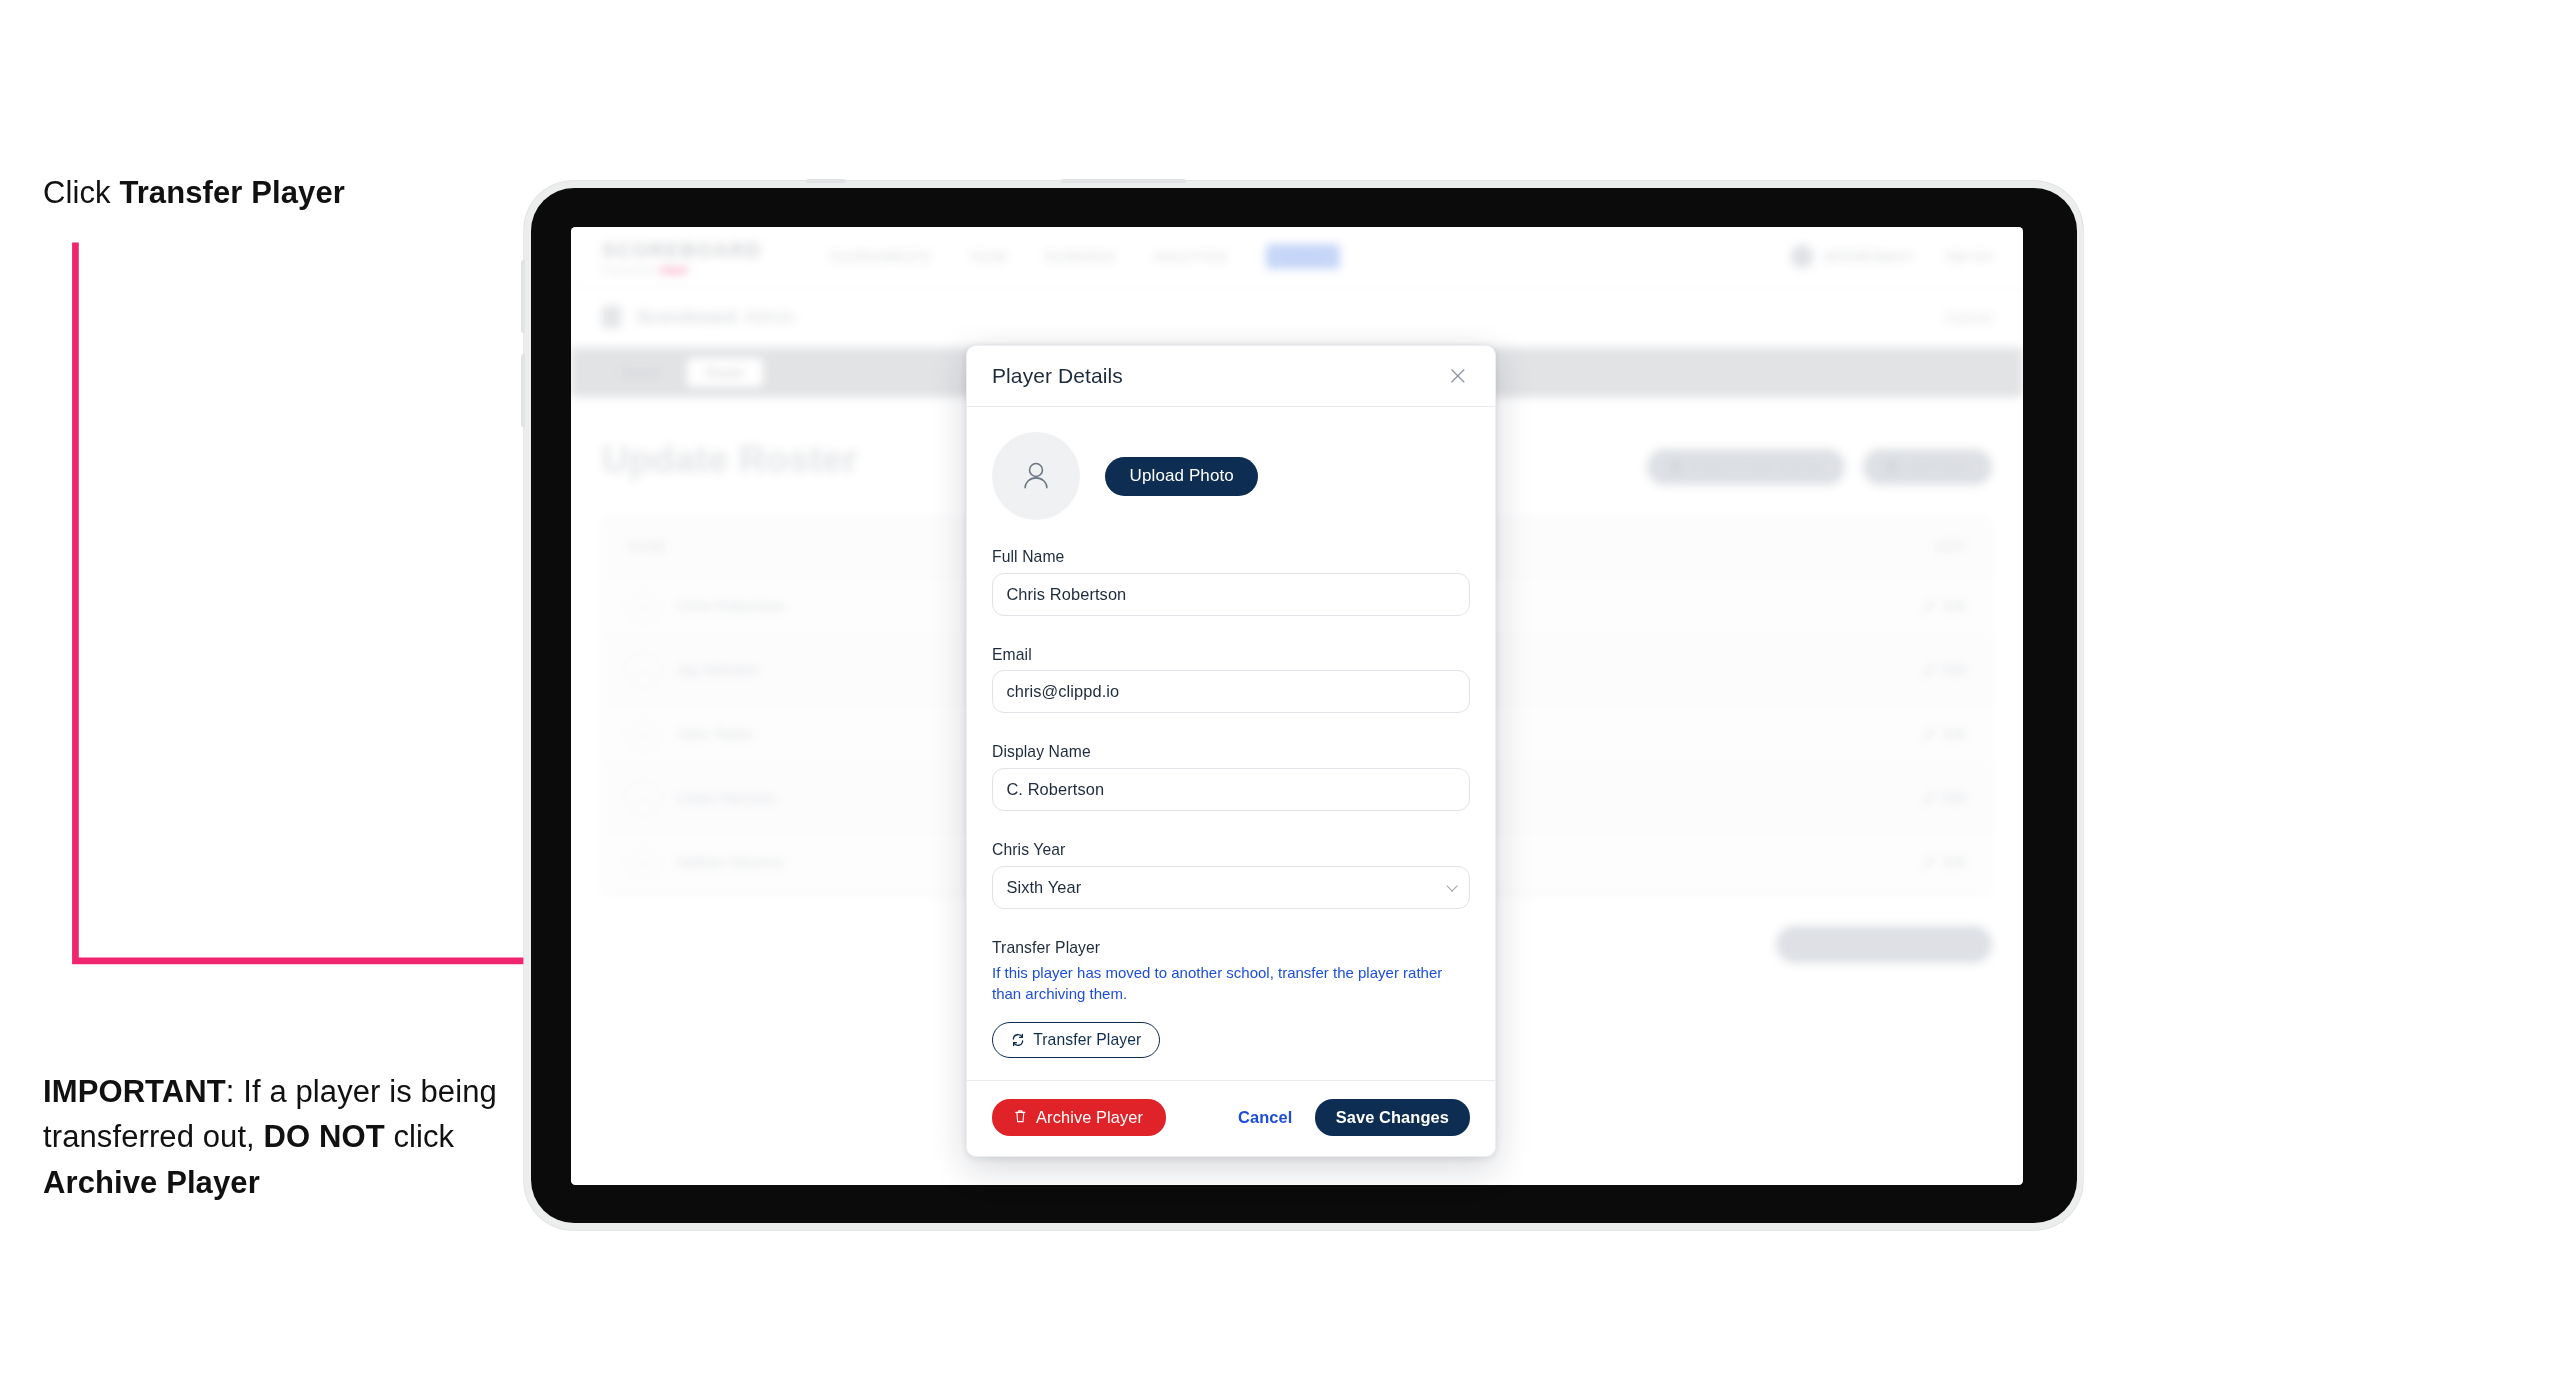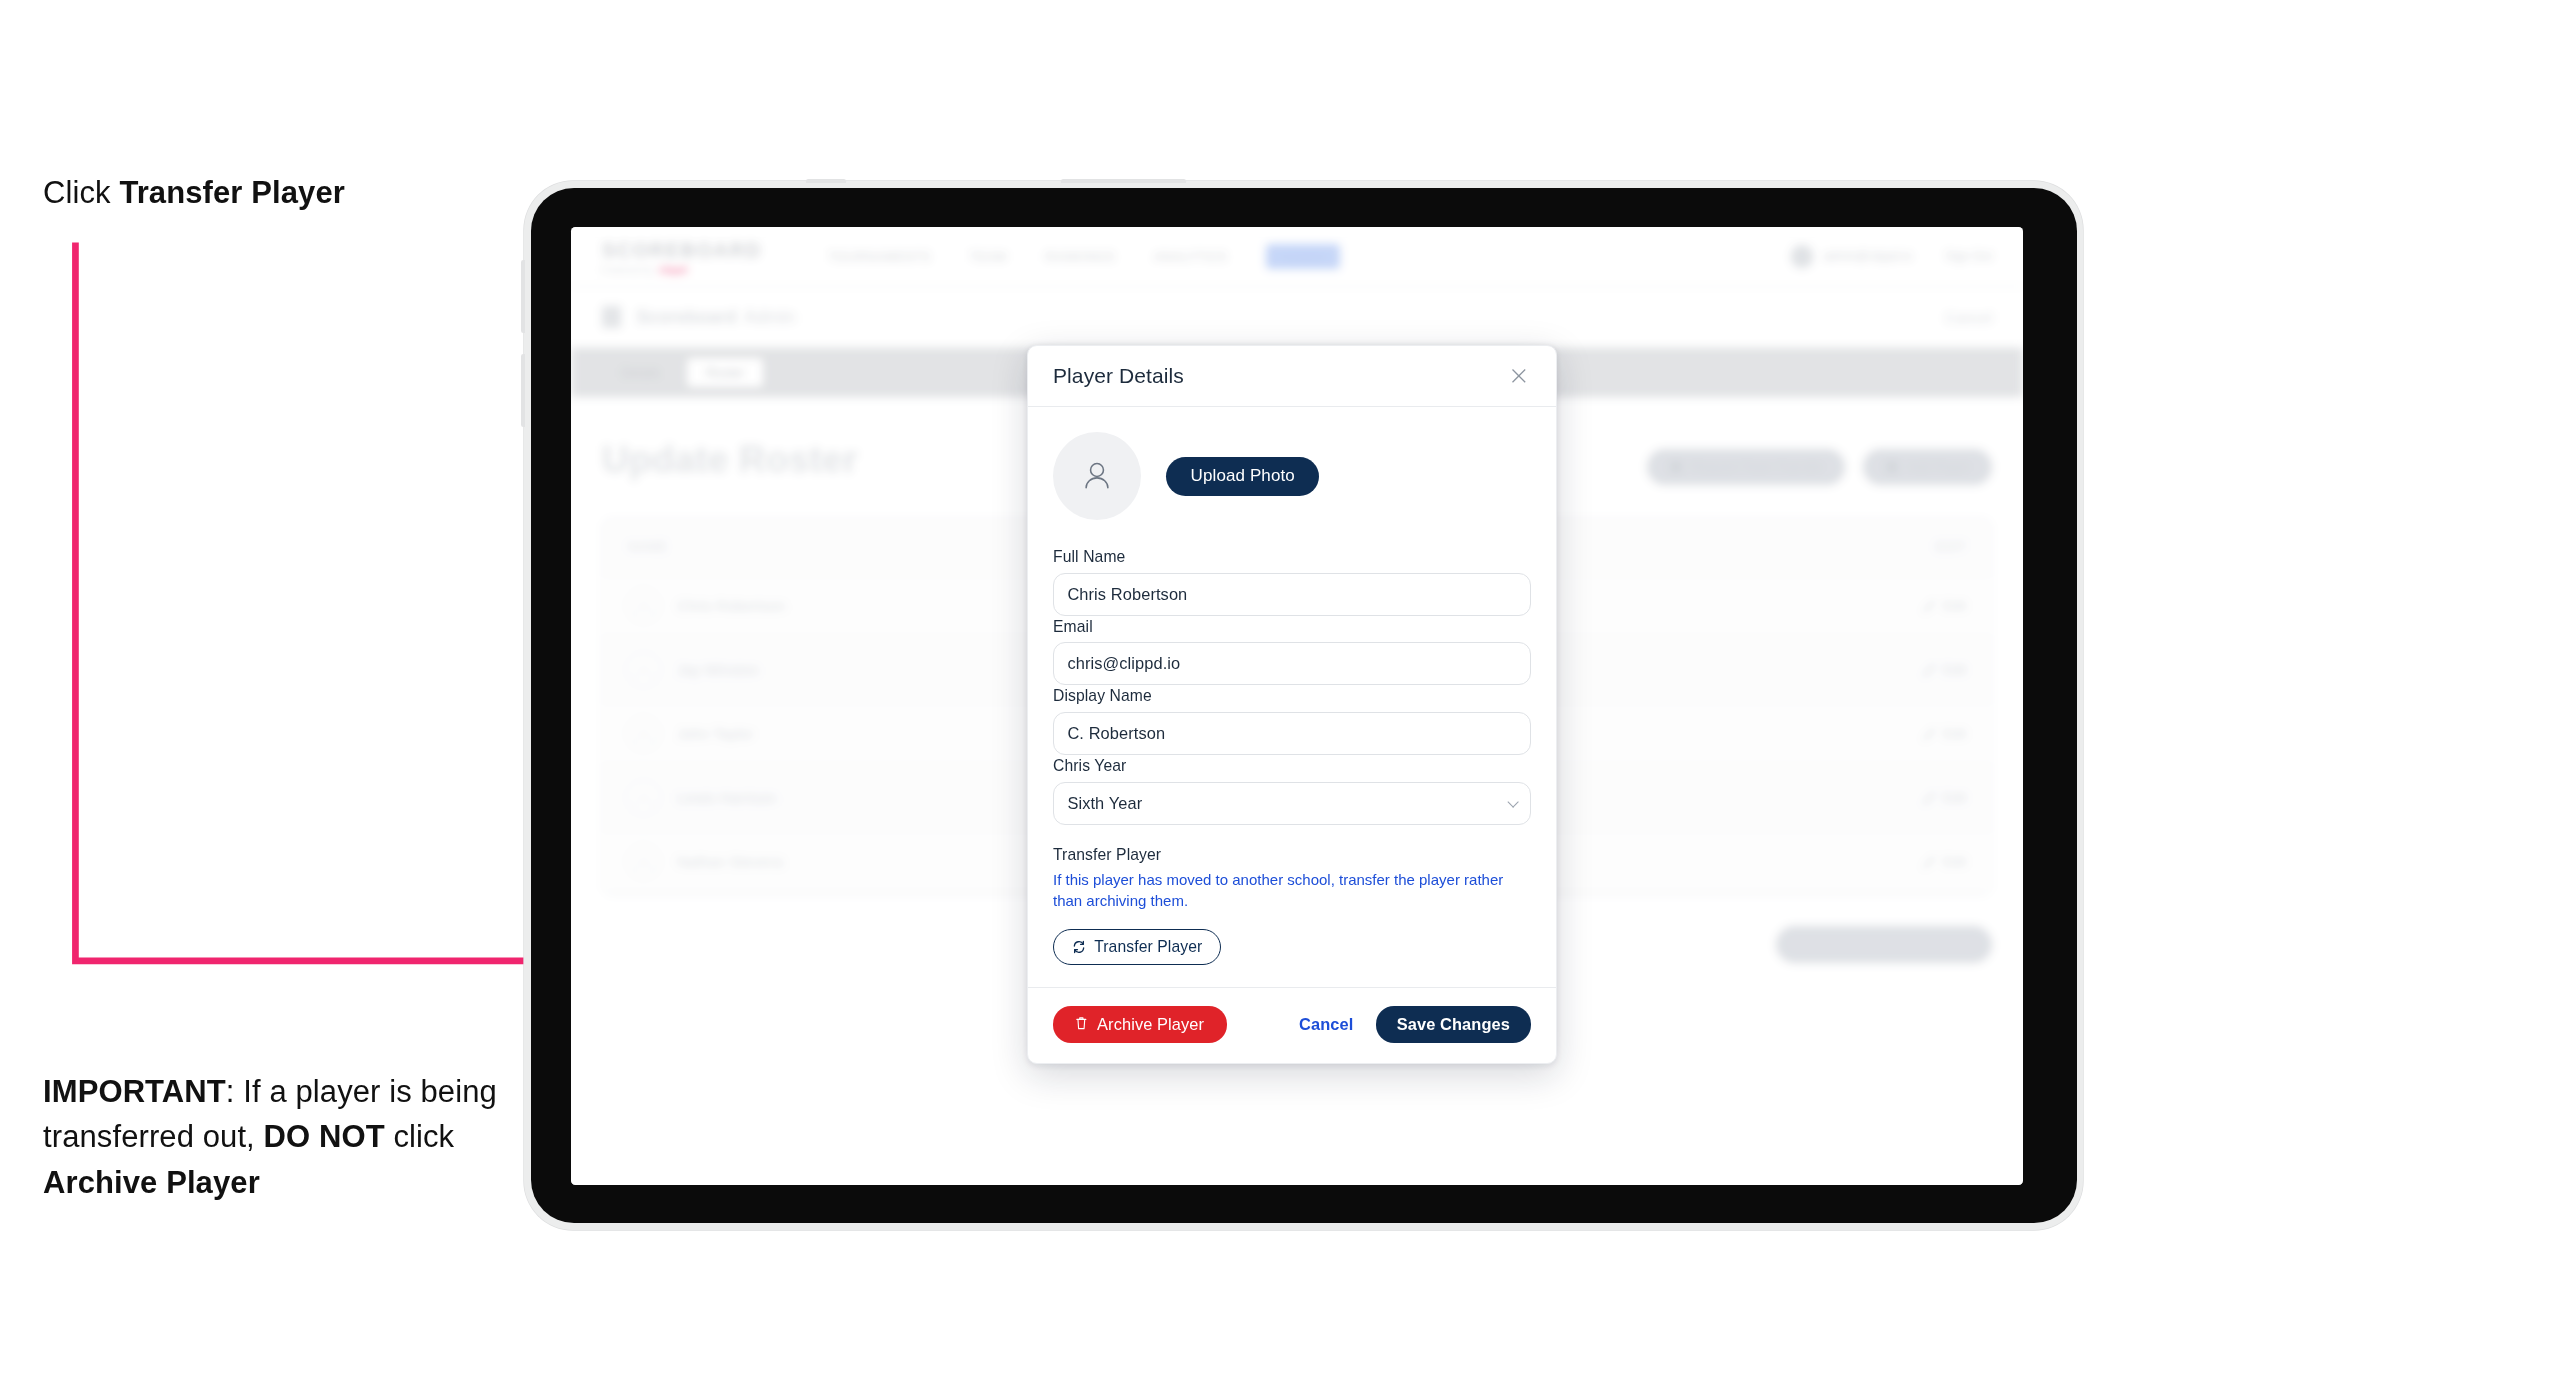--- a/index.html
+++ b/index.html
@@ -243,21 +243,21 @@
     height: 37px; width: 216px;
   }
 
   
   .backdrop {
     position: absolute; inset: 0;
     background: rgba(255,255,255,.22);
   }
   .modal {
     position: absolute;
-    left: 1027px;
+    left: 966px;
     top: 345px;
     width: 530px;
     background: #ffffff;
     border-radius: 9.7px;
     box-shadow: 0 10.4px 36px rgba(15,25,45,.17), 0 1.5px 6px rgba(15,25,45,.09);
     overflow: hidden;
     border: 0.7px solid #eceef1;
   }
   .modal-head {
     height: 61px;
@@ -282,21 +282,21 @@
   }
   .photo-circle svg { position: absolute; left: 50%; top: 50%; transform: translate(-50%,-50%); }
   .upload-btn {
     background: #0e2d52; color: #ffffff;
     border: none; border-radius: 19.4px;
     height: 39px; padding: 0 24.6px;
     font-size: 17px; font-family: inherit; cursor: pointer;
     letter-spacing: 0.1px;
   }
 
-  .field { margin-bottom: 2px; }
+  .field { margin-bottom: 30px; }
   .field-label {
     font-size: 15.7px; color: #1d2b3c;
     margin-bottom: 6.7px; display: block; letter-spacing: 0.1px;
   }
   .field-input {
     width: 100%; height: 43px;
     border: 0.7px solid #dfe2e6; border-radius: 12px;
     background: #ffffff;
     padding: 0 13.4px;
     font-size: 16.4px; color: #1d2b3c;

